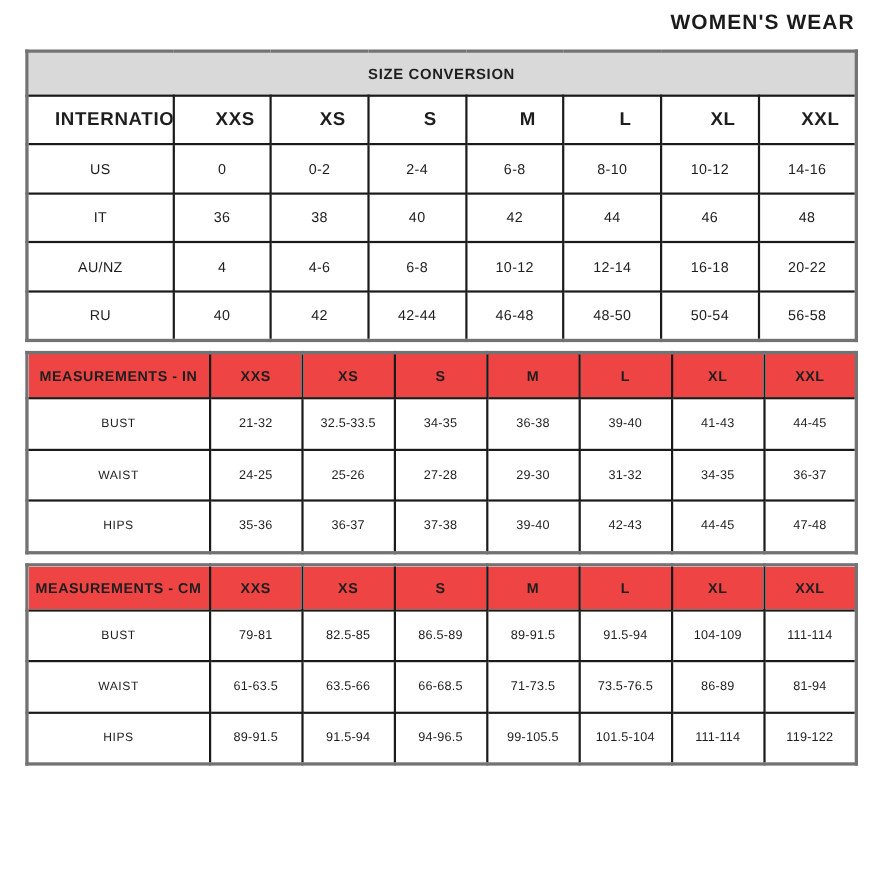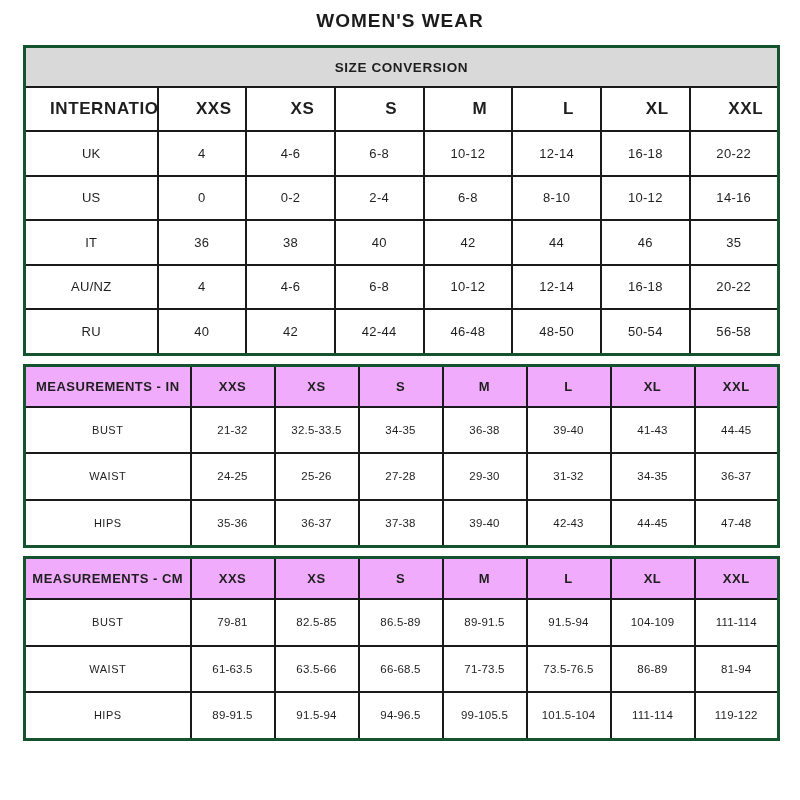--- a/index.html
+++ b/index.html
@@ -5,33 +5,33 @@
   html, body { margin: 0; padding: 0; }
   body {
     width: 800px; height: 800px;
     background: #ffffff;
     font-family: "Liberation Sans", sans-serif;
     color: #1e1e1e;
     -webkit-font-smoothing: antialiased;
   }
   .wrap { padding: 6px 23px 0 23px; }
   .page-title {
-    text-align: center;
+    text-align: right;
     font-size: 19px;
     font-weight: bold;
     letter-spacing: 1px;
     margin: 4px 0 13px 0;
     color: #1b1b1b;
   }
   table {
     border-collapse: collapse;
     table-layout: fixed;
     width: 754px;
     margin: 0 auto 8px auto;
-    border: 3px solid #14532d;
+    border: 3px solid #737373;
   }
   th, td {
     border: 2px solid #1a1a1a;
     text-align: center;
     vertical-align: middle;
     padding: 0;
     overflow: hidden;
     white-space: nowrap;
   }
   
@@ -50,21 +50,21 @@
     font-size: 17px;
     letter-spacing: 0.6px;
     font-weight: bold;
     padding-left: 24px;
   }
   .t1 td { height: 42.5px; font-size: 13px; letter-spacing: 0.3px; font-weight: 500; }
   
   .t2 col.c0 { width: 166px; }
   .t2 col.c  { width: 84px; }
   .t2 thead th {
-    background: #f0abfc;
+    background: #ef4444;
     height: 39px;
     font-size: 13px;
     letter-spacing: 0.5px;
     font-weight: bold;
   }
   .t2 td { height: 44.5px; font-size: 11.5px; letter-spacing: 0.2px; font-weight: 500; }
   .t2 td.lbl { font-size: 11px; letter-spacing: 0.5px; }
 </style>
 </head>
 <body>
@@ -94,48 +94,38 @@
         <th>XS</th>
         <th>S</th>
         <th>M</th>
         <th>L</th>
         <th>XL</th>
         <th>XXL</th>
       </tr>
     </thead>
     <tbody>
       <tr>
-        <td>UK</td>
-        <td>4</td>
-        <td>4-6</td>
-        <td>6-8</td>
-        <td>10-12</td>
-        <td>12-14</td>
-        <td>16-18</td>
-        <td>20-22</td>
-      </tr>
-      <tr>
         <td>US</td>
         <td>0</td>
         <td>0-2</td>
         <td>2-4</td>
         <td>6-8</td>
         <td>8-10</td>
         <td>10-12</td>
         <td>14-16</td>
       </tr>
       <tr>
         <td>IT</td>
         <td>36</td>
         <td>38</td>
         <td>40</td>
         <td>42</td>
         <td>44</td>
         <td>46</td>
-        <td>35</td>
+        <td>48</td>
       </tr>
       <tr>
         <td>AU/NZ</td>
         <td>4</td>
         <td>4-6</td>
         <td>6-8</td>
         <td>10-12</td>
         <td>12-14</td>
         <td>16-18</td>
         <td>20-22</td>

